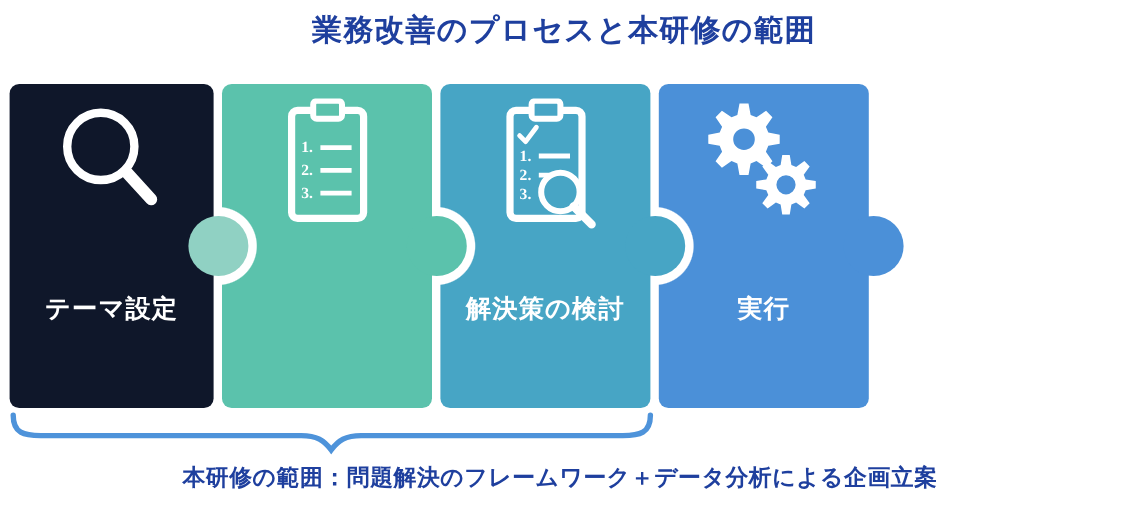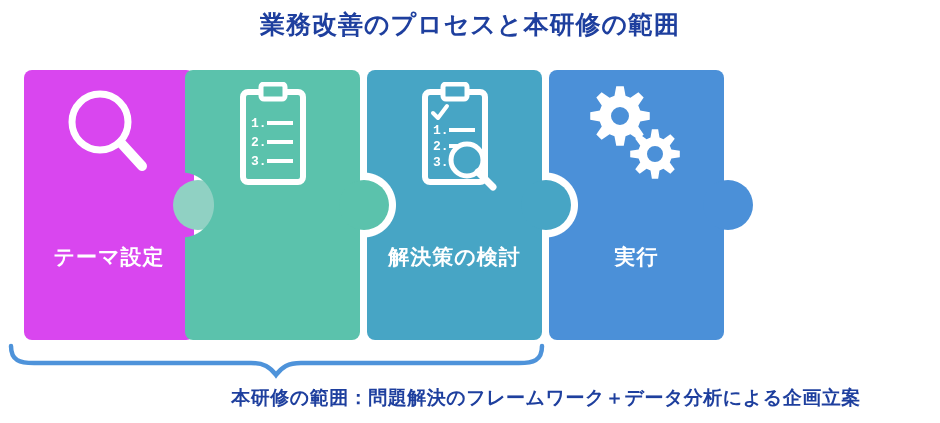--- a/index.html
+++ b/index.html
@@ -1,49 +1,49 @@
 <!DOCTYPE html>
 <html><head>
 <meta charset="utf-8">
 <style>
   * { margin:0; padding:0; box-sizing:border-box; }
   html,body { background:#fff; }
   .canvas {
     position:relative; width:940px; height:423px; background:#fff; overflow:hidden;
-    font-family:Liberation Mono, monospace;
+    font-family:Liberation Serif, serif;
     border-radius:29px;
   }
   .page-title {
     position:absolute; top:8px; left:0; right:0; text-align:center;
     font-size:25px; font-weight:bold; letter-spacing:1px;
   }
   .step { position:absolute; top:70px; height:270px; border-radius:8px; }
   .bump {
     position:absolute; top:110px; right:-28.5px; width:50px; height:50px;
     border-radius:50%;
   }
   .icon-wrap { position:absolute; top:12px; left:0; width:100%; display:flex; justify-content:center; }
   .step-label {
     position:absolute; top:173px; left:0; width:100%; text-align:center;
     color:#ffffff; font-weight:bold; font-size:21px; letter-spacing:1px;
   }
   .brace { position:absolute; left:8px; top:343px; }
   .scope-note {
-    position:absolute; top:385px; left:152px; right:0; text-align:center;
+    position:absolute; top:385px; left:152px; right:0; 
     font-size:19px; font-weight:bold; letter-spacing:0.5px;
   }
 </style>
 </head>
 <body>
 
 <div class="canvas">
 
   <div class="page-title" style="color: rgb(30, 63, 158);">業務改善のプロセスと本研修の範囲</div>
 
-  <div class="step has-bump" style="left: 24px; width: 170px; background: #d946ef;">
+  <div class="step has-bump" style="left: 8px; width: 170px; background: #0f172a;">
     <div class="bump" style="background: rgb(144, 209, 195);"></div>
     <div class="icon-wrap">
       <svg width="100" height="108" viewBox="0 0 100 108">
         <circle cx="41" cy="40" r="28" fill="none" stroke="#fff" stroke-width="7"></circle>
         <line x1="62" y1="61" x2="83" y2="84" stroke="#fff" stroke-width="10" stroke-linecap="round"></line>
       </svg>
     </div>
     <div class="step-label">テーマ設定</div>
   </div>
 

